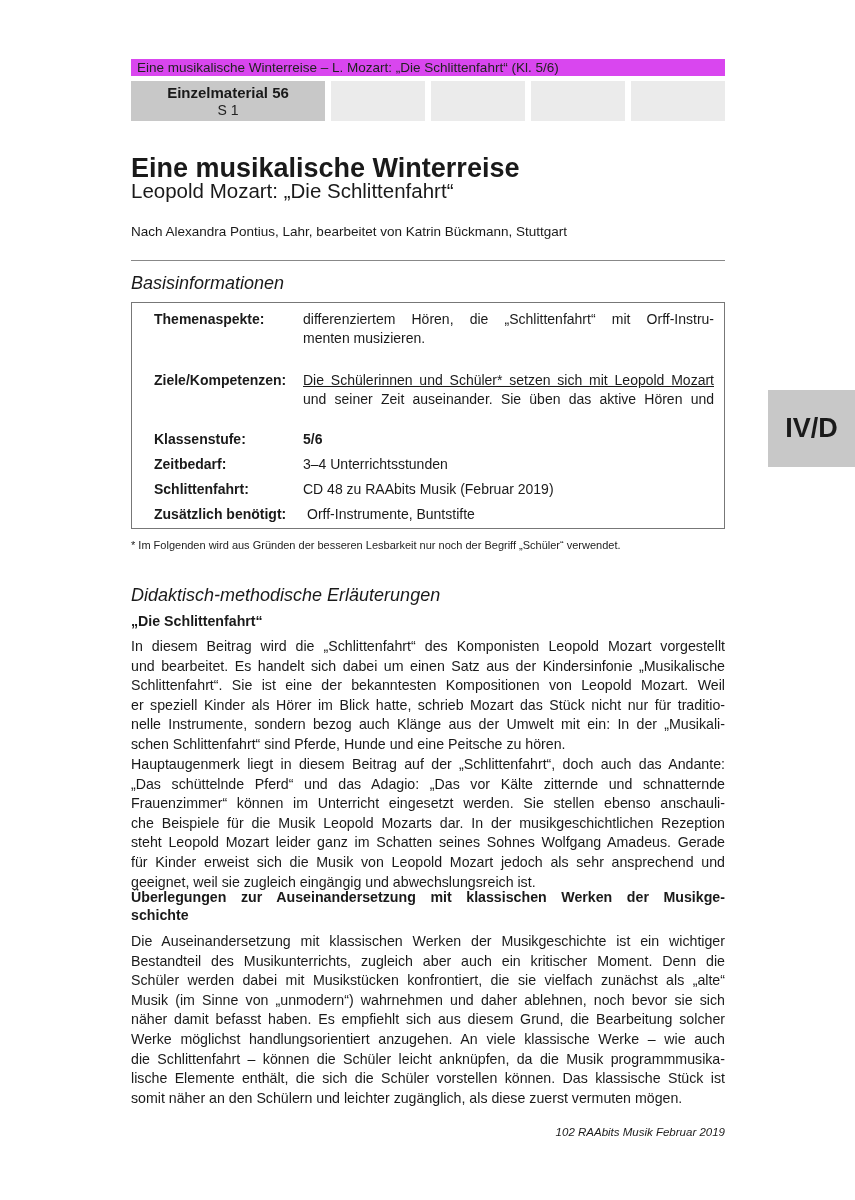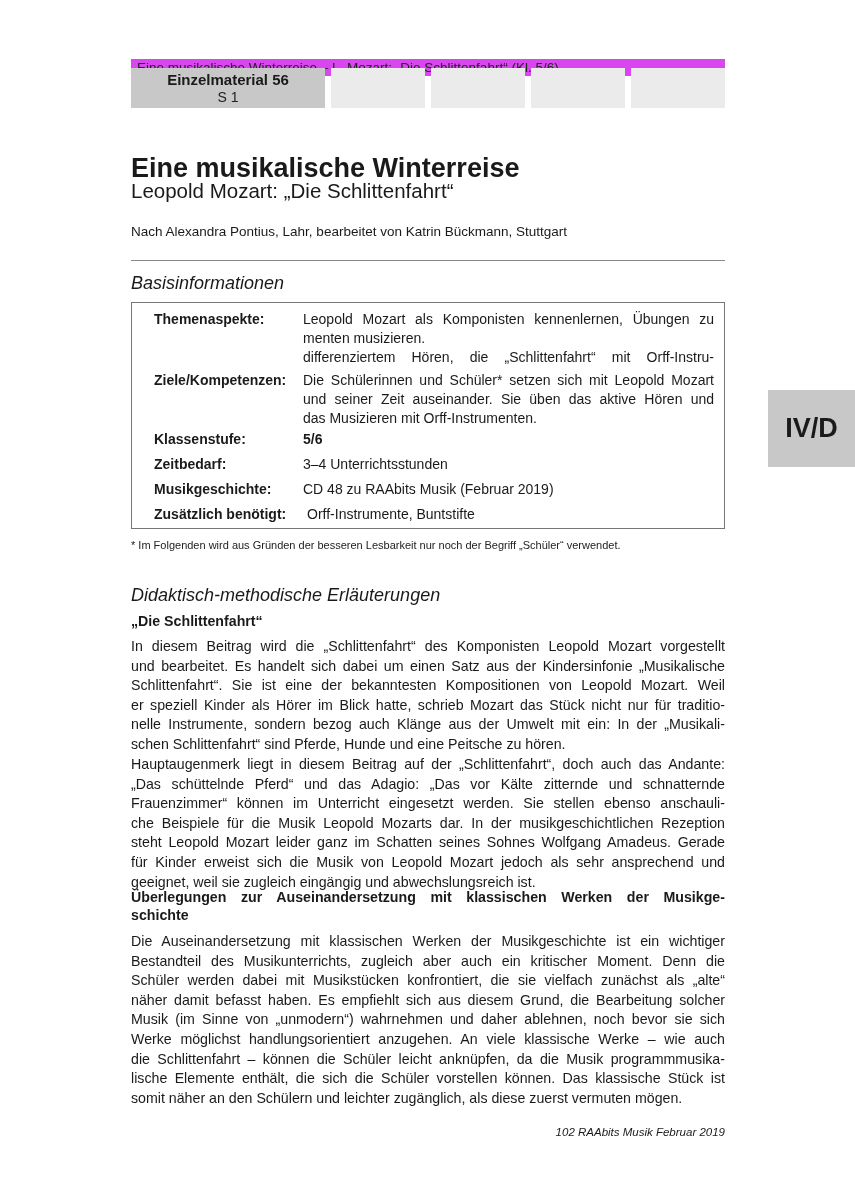--- a/index.html
+++ b/index.html
@@ -3,21 +3,21 @@
 <meta charset="utf-8">
 <style>
   * { box-sizing: border-box; margin: 0; padding: 0; }
   html, body { width: 855px; height: 1200px; background: #ffffff; overflow: hidden; }
   body { position: relative; font-family: "Liberation Sans", sans-serif; color: #1a1a1a; }
 
   .running-head {
     position: absolute; left: 131px; top: 59px; width: 594px; height: 17px;
     background: #d946ef; font-size: 13.5px; line-height: 17px; padding-left: 6px; color: #222;
   }
-  .header-boxes { position: absolute; left: 131px; top: 68px; height: 40px; width: 594px; }
+  .header-boxes { position: absolute; left: 131px; top: 81px; height: 40px; width: 594px; }
   .hbox { position: absolute; top: 0; height: 40px; background: #ebebeb; }
   .hbox.primary { background: #c8c8c8; left: 0; width: 194px; text-align: center; }
   .hbox .mat { font-weight: bold; font-size: 15px; line-height: 18px; padding-top: 3px; color: #1a1a1a; }
   .hbox .page { font-size: 14px; line-height: 16px; color: #222; }
 
   .side-tab {
     position: absolute; left: 768px; top: 390px; width: 87px; height: 77px;
     background: #c8c8c8; font-weight: bold; font-size: 27px; line-height: 77px;
     text-align: center; color: #1a1a1a; letter-spacing: 0px;
   }
@@ -69,43 +69,41 @@
 <div class="subtitle">Leopold Mozart: „Die Schlittenfahrt“</div>
 <div class="authors">Nach Alexandra Pontius, Lahr, bearbeitet von Katrin Bückmann, Stuttgart</div>
 <div class="rule"></div>
 
 <div class="section-heading" style="top:272px;">Basisinformationen</div>
 
 <div class="info-box">
   <div class="info-row" style="top:7px;">
     <span class="lbl">Themenaspekte:</span>
     <div class="val">
-      <span class="ln" style="display:block;text-align-last:justify;">Leopold Mozart als Komponisten kennenlernen, Übungen zu</span>
+      <span class="ln" style="display:block;text-align-last:justify;">differenziertem Hören, die „Schlittenfahrt“ mit Orff-Instru-</span>
       <span class="ln" style="display:block;">menten musizieren.</span>
-      <span class="ln" style="display:block;text-align-last:justify;">differenziertem Hören, die „Schlittenfahrt“ mit Orff-Instru-</span>
     </div>
   </div>
   <div class="info-row" style="top:68px;">
     <span class="lbl">Ziele/Kompetenzen:</span>
     <div class="val">
-      <span class="ln" style="display:block;text-align-last:justify;">Die Schülerinnen und Schüler* setzen sich mit Leopold Mozart</span>
+      <span class="ln" style="display:block;text-align-last:justify;text-decoration:underline;">Die Schülerinnen und Schüler* setzen sich mit Leopold Mozart</span>
       <span class="ln" style="display:block;text-align-last:justify;">und seiner Zeit auseinander. Sie üben das aktive Hören und</span>
-      <span class="ln" style="display:block;">das Musizieren mit Orff-Instrumenten.</span>
     </div>
   </div>
   <div class="info-row" style="top:127px;">
     <span class="lbl">Klassenstufe:</span>
     <span class="val bold">5/6</span>
   </div>
   <div class="info-row" style="top:152px;">
     <span class="lbl">Zeitbedarf:</span>
     <span class="val">3–4 Unterrichtsstunden</span>
   </div>
   <div class="info-row" style="top:177px;">
-    <span class="lbl">Musikgeschichte:</span>
+    <span class="lbl">Schlittenfahrt:</span>
     <span class="val">CD 48 zu RAAbits Musik (Februar 2019)</span>
   </div>
   <div class="info-row" style="top:202px;">
     <span class="lbl">Zusätzlich benötigt:</span>
     <span class="val" style="left:165px;">Orff-Instrumente, Buntstifte</span>
   </div>
 </div>
 
 <div class="footnote">* Im Folgenden wird aus Gründen der besseren Lesbarkeit nur noch der Begriff „Schüler“ verwendet.</div>
 
@@ -133,21 +131,21 @@
 
 <div class="sub-heading" style="top:888px;">
   <span style="display:block;text-align-last:justify;">Überlegungen zur Auseinandersetzung mit klassischen Werken der Musikge-</span>
   <span style="display:block;">schichte</span>
 </div>
 
 <div class="para" style="top:932px;">
   <span class="ln">Die Auseinandersetzung mit klassischen Werken der Musikgeschichte ist ein wichtiger</span>
   <span class="ln">Bestandteil des Musikunterrichts, zugleich aber auch ein kritischer Moment. Denn die</span>
   <span class="ln">Schüler werden dabei mit Musikstücken konfrontiert, die sie vielfach zunächst als „alte“</span>
+  <span class="ln">Musik (im Sinne von „unmodern“) wahrnehmen und daher ablehnen, noch bevor sie sich</span>
   <span class="ln">näher damit befasst haben. Es empfiehlt sich aus diesem Grund, die Bearbeitung solcher</span>
-  <span class="ln">Musik (im Sinne von „unmodern“) wahrnehmen und daher ablehnen, noch bevor sie sich</span>
   <span class="ln">Werke möglichst handlungsorientiert anzugehen. An viele klassische Werke – wie auch</span>
   <span class="ln">die Schlittenfahrt – können die Schüler leicht anknüpfen, da die Musik programmmusika-</span>
   <span class="ln">lische Elemente enthält, die sich die Schüler vorstellen können. Das klassische Stück ist</span>
   <span class="ln last">somit näher an den Schülern und leichter zugänglich, als diese zuerst vermuten mögen.</span>
 </div>
 
 <div class="footer">102 RAAbits Musik Februar 2019</div>
 
 </body></html>

